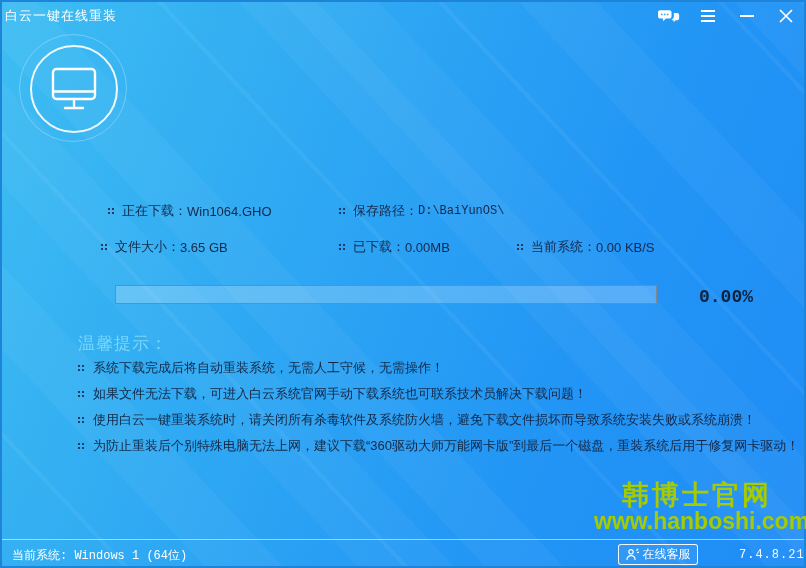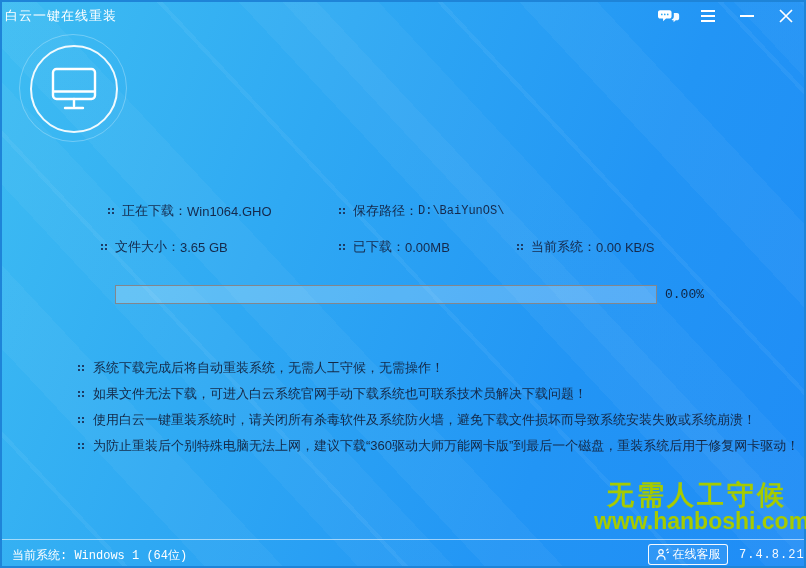--- a/index.html
+++ b/index.html
@@ -28,33 +28,33 @@
   .icon-circle{position:absolute;left:28px;top:43px;width:84px;height:84px;border-radius:50%;border:2px solid rgba(255,255,255,0.92);display:flex;align-items:center;justify-content:center;}
   .page-title{position:absolute;left:148px;top:71px;font-size:25px;color:#fff;letter-spacing:2px;white-space:nowrap;}
   
   .field{position:absolute;display:flex;align-items:center;font-size:13px;color:#15294b;white-space:nowrap;}
   .dots{position:relative;width:6px;height:6px;margin-right:8px;flex:none;}
   .dots::before{content:"";position:absolute;left:0;top:0;width:2px;height:2px;background:#1c3c66;box-shadow:4px 0 0 #1c3c66,0 4px 0 #1c3c66,4px 4px 0 #1c3c66;}
   .mono{font-family:"Liberation Mono","DejaVu Sans Mono",monospace;font-size:12px;}
   
   .progress-track{position:absolute;left:113px;top:283px;width:542px;height:19px;box-sizing:border-box;border:1px solid #82868d;background:rgba(255,255,255,0.22);}
   .progress-fill{height:100%;width:0%;background:#45c2f5;}
-  .progress-label{position:absolute;left:663px;top:285px;font-family:"Liberation Mono","DejaVu Sans Mono",monospace;font-size:13px;color:#10233f;}
+  .progress-label{position:absolute;left:697px;top:285px;font-family:"Liberation Mono","DejaVu Sans Mono",monospace;font-size:18px;color:#10233f;font-weight:bold;}
   
   .tips-title{position:absolute;left:76px;top:330px;font-size:17px;color:#79d7fa;letter-spacing:1px;}
   .tip{position:absolute;left:76px;display:flex;align-items:center;font-size:13px;color:#142846;white-space:nowrap;}
   .tip .dots{margin-right:9px;}
   
   .watermark{position:absolute;right:4px;top:479px;width:206px;text-align:center;font-weight:bold;line-height:1.05;}
   .wm1{font-size:27px;letter-spacing:3px;}
   .wm2{font-size:23px;letter-spacing:0px;}
   
   .statusbar-sep{position:absolute;left:0;right:0;top:537px;height:1px;background:rgba(255,255,255,0.55);}
   .current-system{position:absolute;left:10px;top:545px;color:#fff;font-size:12px;font-family:"Liberation Mono","DejaVu Sans Mono",monospace;white-space:nowrap;}
-  .service-btn{position:absolute;left:646px;top:542px;width:80px;height:21px;box-sizing:border-box;border:1px solid rgba(255,255,255,0.95);border-radius:3px;display:flex;align-items:center;justify-content:center;gap:4px;color:#fff;font-size:12px;background:rgba(255,255,255,0.07);cursor:pointer;white-space:nowrap;}
+  .service-btn{position:absolute;left:616px;top:542px;width:80px;height:21px;box-sizing:border-box;border:1px solid rgba(255,255,255,0.95);border-radius:3px;display:flex;align-items:center;justify-content:center;gap:4px;color:#fff;font-size:12px;background:rgba(255,255,255,0.07);cursor:pointer;white-space:nowrap;}
   .version{position:absolute;left:737px;top:546px;font-family:"Liberation Mono","DejaVu Sans Mono",monospace;font-size:12px;color:rgba(255,255,255,0.95);letter-spacing:1px;}
   svg{display:block;}
 </style>
 </head>
 <body>
 
 <div class="window">
 
   <div class="titlebar">
     <span class="app-title">白云一键在线重装</span>
@@ -122,39 +122,40 @@
     <span class="dots"></span>
     <span>当前系统：</span>
       <span>0.00 KB/S</span>
   </div>
 
   <div class="progress-track">
     <div class="progress-fill" style="width: 0%;"></div>
   </div>
   <div class="progress-label">0.00%</div>
 
+  <div class="tips-title">温馨提示：</div>
   <div class="tip" style="top:357px;">
     <span class="dots"></span>
     <span>系统下载完成后将自动重装系统，无需人工守候，无需操作！</span>
   </div>
   <div class="tip" style="top:383px;">
     <span class="dots"></span>
     <span>如果文件无法下载，可进入白云系统官网手动下载系统也可联系技术员解决下载问题！</span>
   </div>
   <div class="tip" style="top:409px;">
     <span class="dots"></span>
     <span>使用白云一键重装系统时，请关闭所有杀毒软件及系统防火墙，避免下载文件损坏而导致系统安装失败或系统崩溃！</span>
   </div>
   <div class="tip" style="top:435px;">
     <span class="dots"></span>
     <span>为防止重装后个别特殊电脑无法上网，建议下载“360驱动大师万能网卡版”到最后一个磁盘，重装系统后用于修复网卡驱动！</span>
   </div>
 
   <div class="watermark" style="color: rgb(166, 203, 0);">
-    <div class="wm1">无需人工守候</div>
+    <div class="wm1">韩博士官网</div>
     <div class="wm2">www.hanboshi.com</div>
   </div>
 
   <div class="statusbar-sep"></div>
   <div class="current-system">当前系统: Windows 1 (64位)</div>
   <div class="service-btn">
     <span>
       <svg width="13" height="13" viewBox="0 0 13 13" fill="none" stroke="#fff" stroke-width="1.2" stroke-linecap="round">
         <circle cx="5" cy="3.8" r="2.2"></circle>
         <path d="M1 11.6c0-2.4 1.8-3.9 4-3.9s4 1.5 4 3.9"></path>

